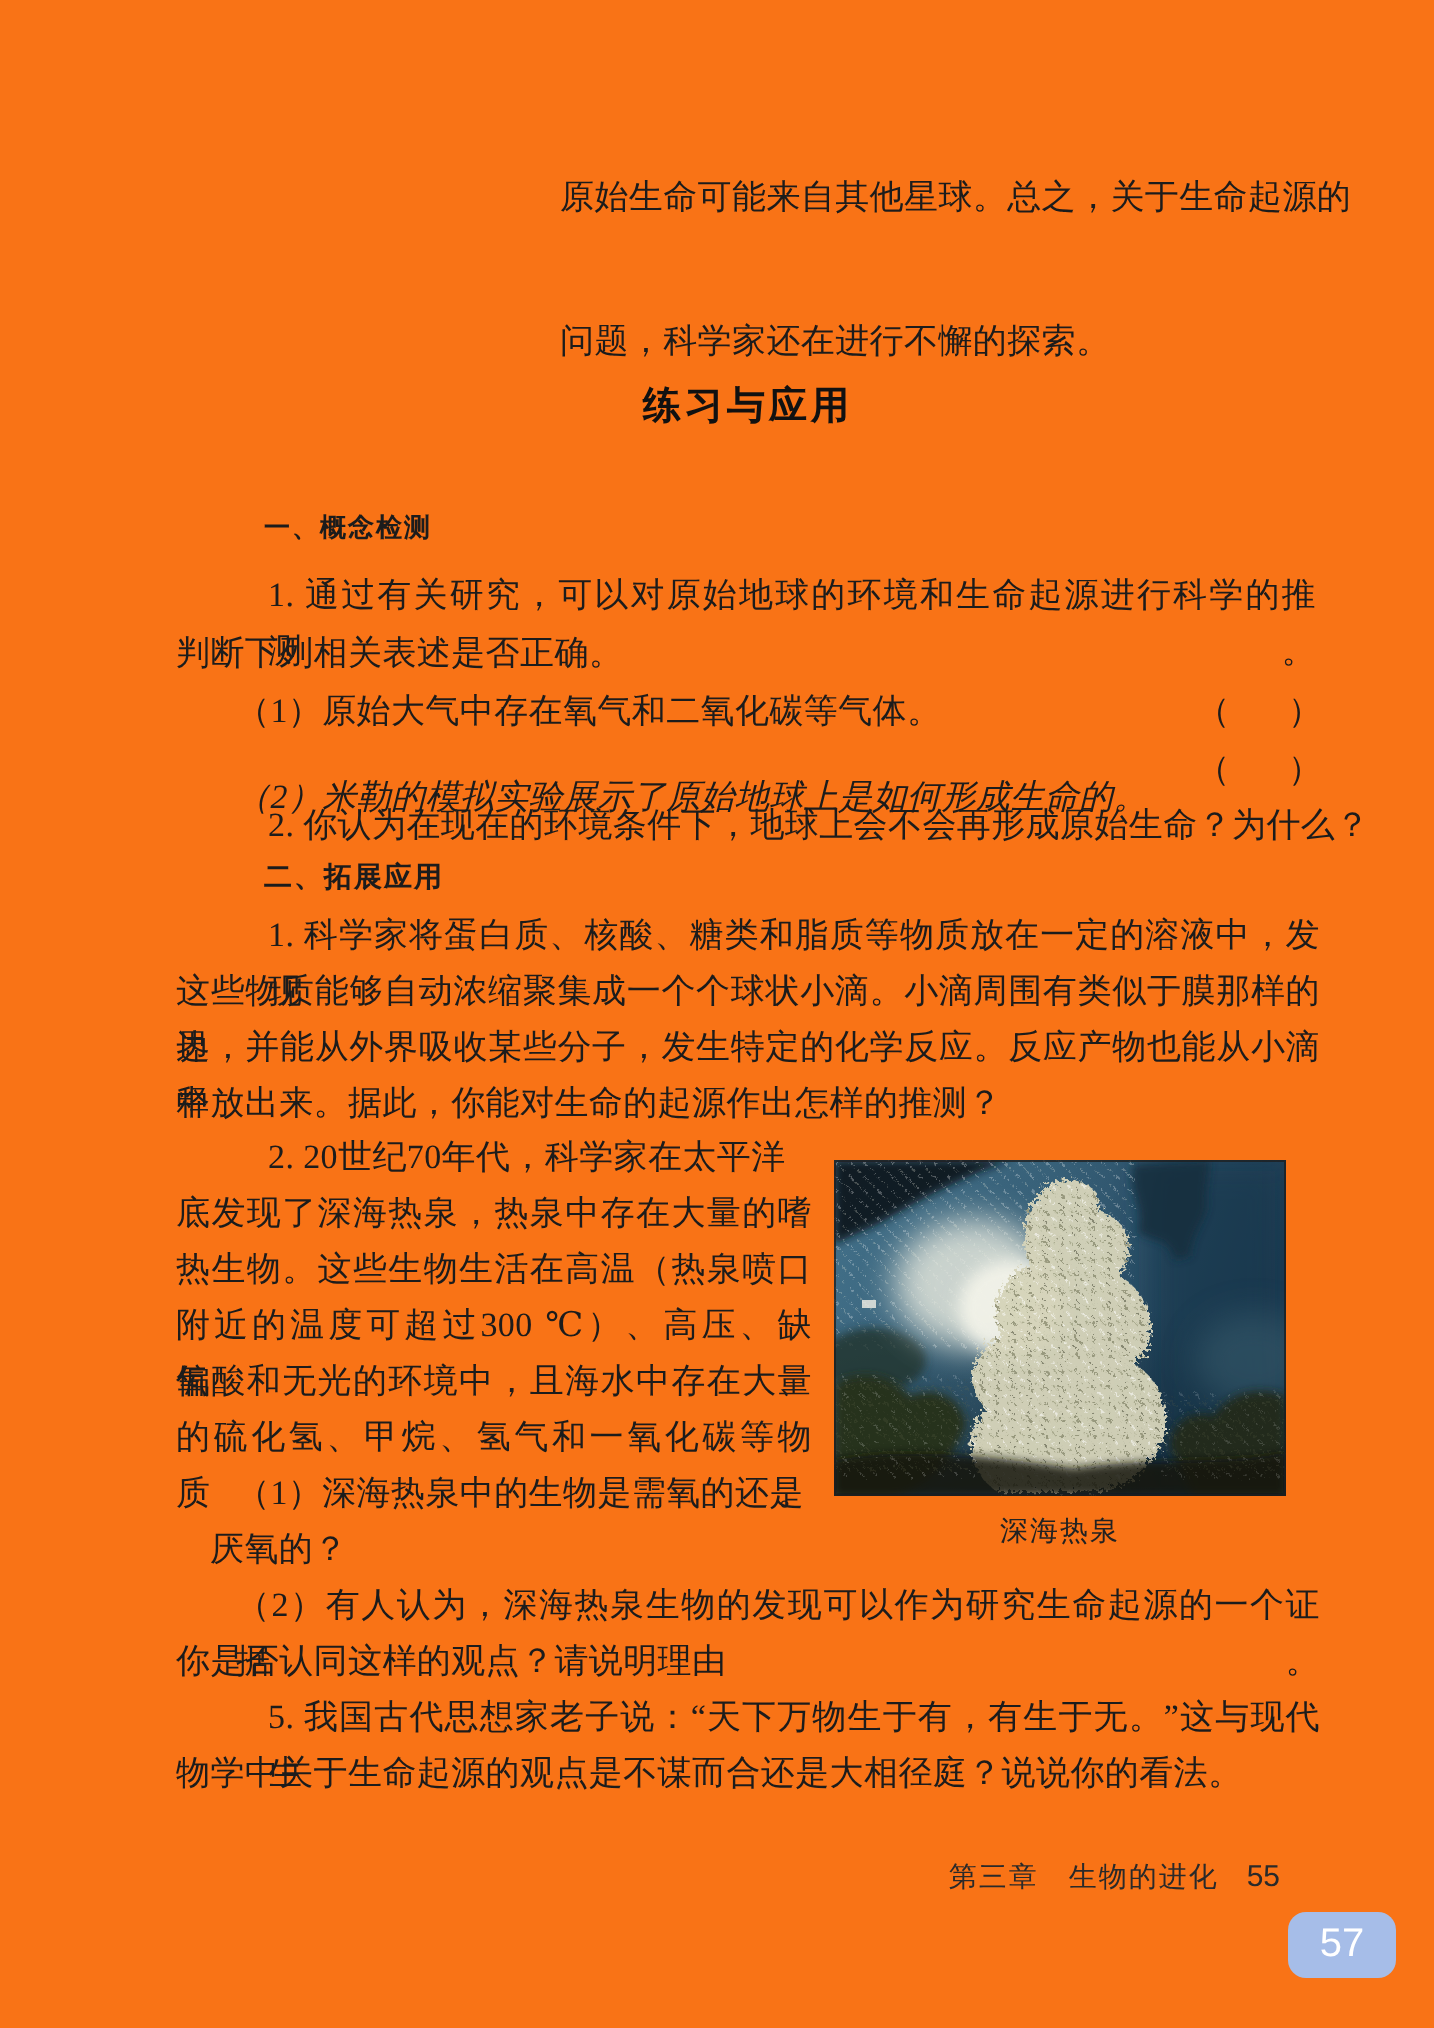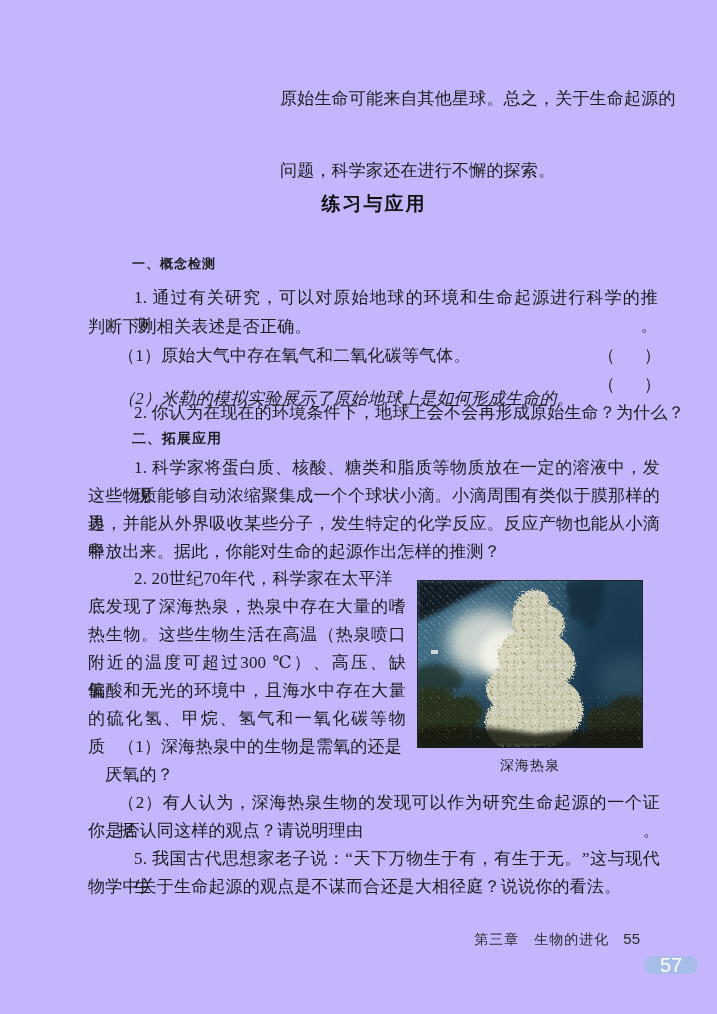--- a/index.html
+++ b/index.html
@@ -1,31 +1,31 @@
 <!DOCTYPE html>
 <html lang="zh"><head>
 <meta charset="utf-8">
 <style>
   html,body{margin:0;padding:0;background:#ffffff;}
   .page{
-    position:relative;width:717px;height:1014px;background:#c4b5fd;overflow:hidden;
+    position:relative;width:717px;height:1014px;background:#f97316;overflow:hidden;
     font-family:"Liberation Serif","DejaVu Serif",serif;color:#1c1c1c;
   }
   .t{position:absolute;font-size:17px;line-height:28px;white-space:nowrap;letter-spacing:.2px;}
   .j{white-space:normal;text-align:justify;text-align-last:justify;}
   .h{font-family:"Liberation Sans","DejaVu Sans",sans-serif;font-weight:700;letter-spacing:1px;}
   .heading{position:absolute;left:88px;width:572px;text-align:center;font-size:19px;line-height:24px;
     font-family:"Liberation Sans","DejaVu Sans",sans-serif;font-weight:700;letter-spacing:2px;color:#111;}
   .bracket{position:absolute;font-size:17px;line-height:28px;white-space:nowrap;letter-spacing:6px;}
   .figure{position:absolute;left:417px;top:580px;width:226px;}
   .figcaption{position:absolute;left:417px;top:757px;width:226px;text-align:center;
     font-size:14px;color:#222;letter-spacing:1px;}
   .footer{position:absolute;top:930px;right:77px;font-size:14px;color:#2a2a2a;letter-spacing:1px;}
   .footer .pageno{font-family:"Liberation Sans","DejaVu Sans",sans-serif;font-size:15px;margin-left:14px;letter-spacing:0;}
-  .badge{position:absolute;left:644px;top:956px;width:54px;height:18px;border-radius:9px;
+  .badge{position:absolute;left:644px;top:956px;width:54px;height:33px;border-radius:9px;
     background:#a6bde8;color:#ffffff;display:flex;align-items:center;justify-content:center;
     font-family:"Liberation Sans","DejaVu Sans",sans-serif;font-size:20px;font-weight:500;}
 </style>
 </head>
 <body>
 
 <div class="page">
 
   <div class="t" style="left:280px;top:85px;width:374px;">原始生命可能来自其他星球。总之，关于生命起源的</div>
   <div class="t" style="left:280px;top:117px;margin-top:40px;">问题，科学家还在进行不懈的探索。</div>

